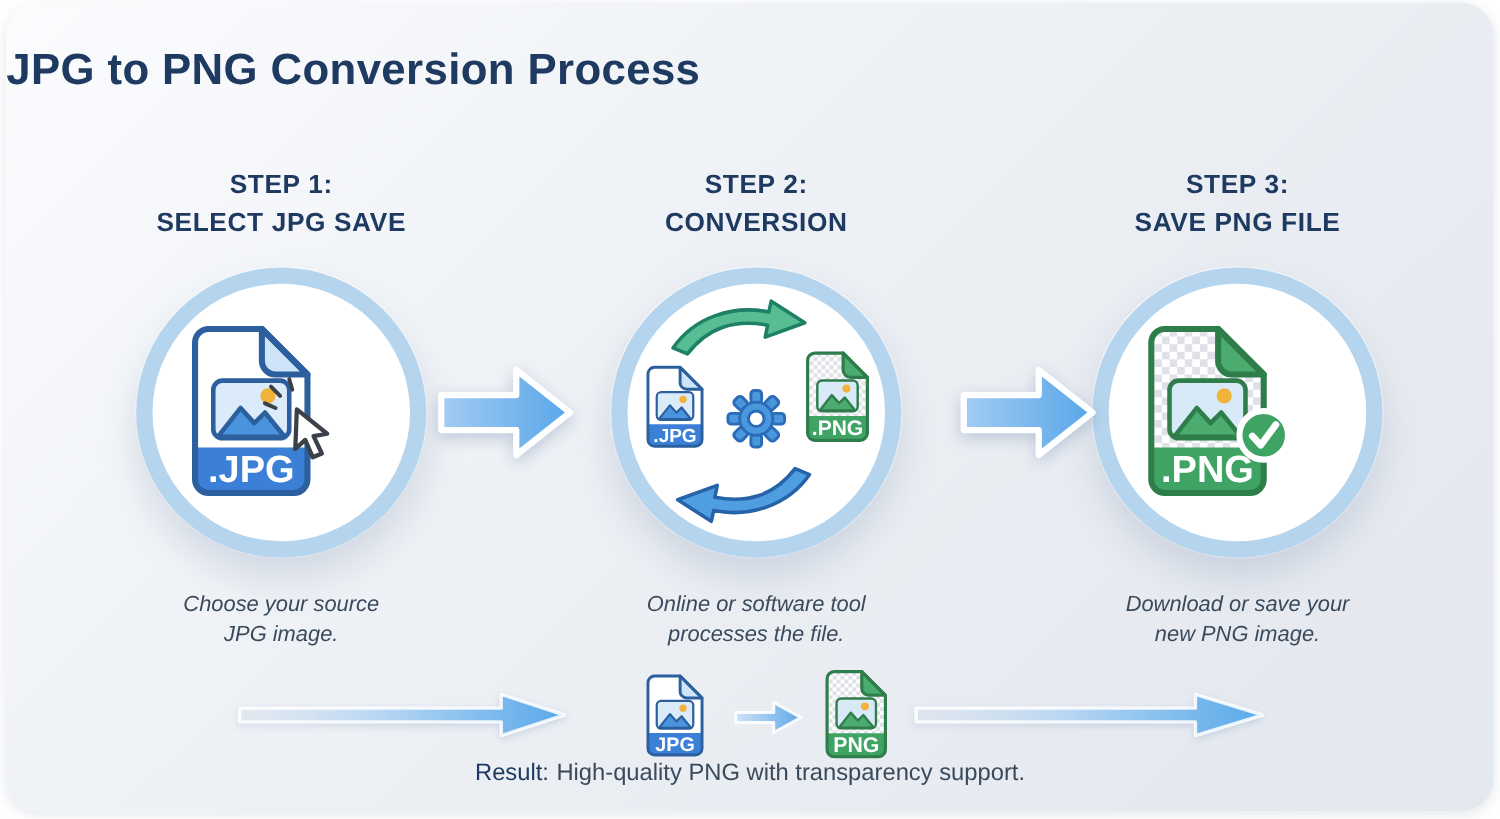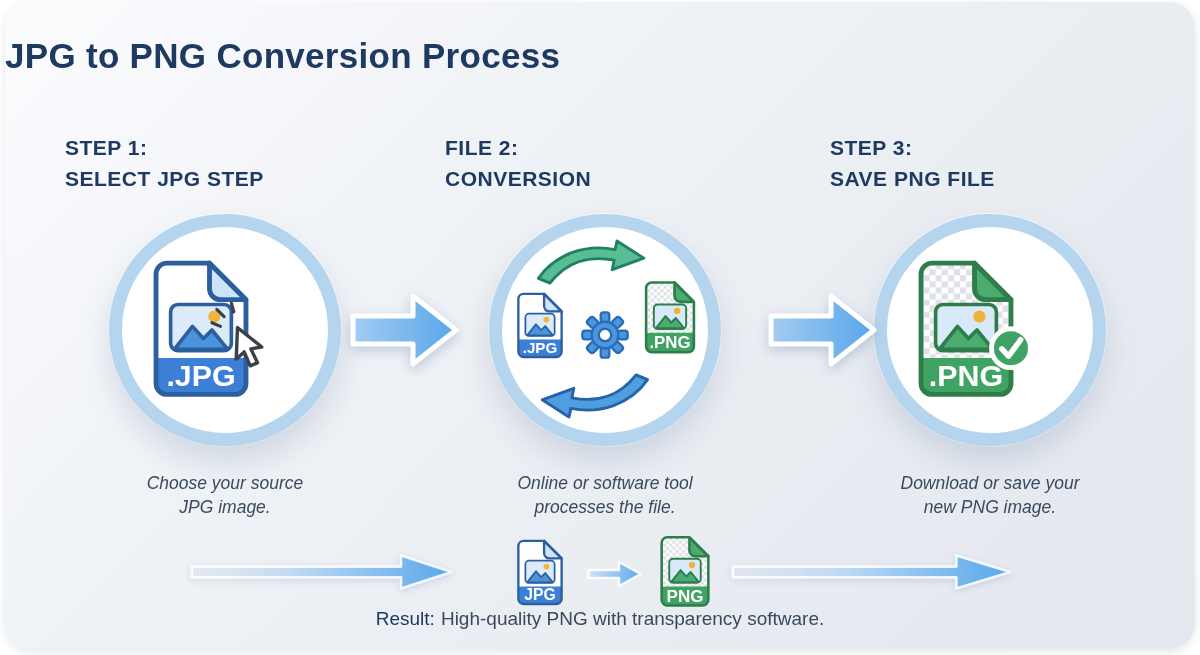--- a/index.html
+++ b/index.html
@@ -2,21 +2,21 @@
 <html style="--title-navy: #1f3a60; --body-text: #3a4a5c; --jpg-blue: #3b7fd6; --jpg-outline: #2c5f9e; --png-green: #3fa363; --png-outline: #2e7d4b; --ring-blue: #b5d4ed; --gear-blue: #4a97dd; --sun-yellow: #f2b33c; --card-from: #fbfcfe; --card-to: #e3e7ee;"><head>
 <meta charset="utf-8">
 <style>
   html,body{margin:0;padding:0;background:#ffffff;font-family:"Liberation Sans",sans-serif;}
   .page{position:relative;width:1200px;height:655px;overflow:hidden;background:#ffffff;}
   .card{position:absolute;left:5px;top:2px;right:5px;bottom:6px;border-radius:26px;
         background:linear-gradient(135deg,var(--card-from) 0%,#eef1f5 40%,var(--card-to) 100%);
         box-shadow:0 3px 10px rgba(150,160,180,.25);}
   .title{position:absolute;top:34px;left:0;width:100%;margin:0;text-align:left;
          font-size:35px;font-weight:800;color:var(--title-navy);letter-spacing:.3px;}
-  .col-head{position:absolute;top:130px;width:320px;color:var(--title-navy);
+  .col-head{position:absolute;top:130px;width:320px;text-align:center;color:var(--title-navy);
             font-weight:800;font-size:21px;line-height:31px;letter-spacing:.5px;}
   .circle{position:absolute;top:212px;width:232px;height:232px;border-radius:50%;background:#ffffff;
           border:13px solid var(--ring-blue);box-sizing:border-box;display:flex;align-items:center;
           box-shadow:0 16px 30px rgba(100,125,160,.22),0 0 0 1px rgba(255,255,255,.65);}
   .desc{position:absolute;top:469px;width:320px;text-align:center;font-size:17.5px;line-height:24px;color:var(--body-text);font-style:italic;}
   .result{position:absolute;top:606px;left:0;width:100%;text-align:center;font-size:19px;color:var(--body-text);}
   .result .r-label{font-weight:400;color:var(--title-navy);margin-right:6px;}
   .abs{position:absolute;}
   svg{display:block;overflow:visible;}
   .file-label{fill:#ffffff;font-weight:bold;font-family:"Liberation Sans",sans-serif;}
@@ -57,24 +57,24 @@
       </pattern>
     </defs>
   </svg>
 
   <div class="card">
 
     <h1 class="title">JPG to PNG Conversion Process</h1>
 
     <div class="col-head" style="left:60px">
       <div>STEP 1:</div>
-      <div>SELECT JPG STEP</div>
+      <div>SELECT JPG SAVE</div>
     </div>
     <div class="col-head" style="left:440px">
-      <div>FILE 2:</div>
+      <div>STEP 2:</div>
       <div>CONVERSION</div>
     </div>
     <div class="col-head" style="left:825px">
       <div>STEP 3:</div>
       <div>SAVE PNG FILE</div>
     </div>
 
     <div class="circle" style="left:104px">
       <svg width="158" height="158" viewBox="0 0 130 130">
         <path d="M37 10 H72 L102 40 V109 A9 9 0 0 1 93 118 H37 A9 9 0 0 1 28 109 V19 A9 9 0 0 1 37 10 Z" fill="#ffffff"></path>
@@ -206,17 +206,17 @@
       <path d="M72 10 V31 A9 9 0 0 0 81 40 H102 Z" fill="#4cab6e" class="stroke-png" stroke-width="4" stroke-linejoin="round"></path>
       <path d="M37 10 H72 L102 40 V109 A9 9 0 0 1 93 118 H37 A9 9 0 0 1 28 109 V19 A9 9 0 0 1 37 10 Z" fill="none" class="stroke-png" stroke-width="4" stroke-linejoin="round"></path>
       <text class="file-label" x="65" y="112" font-size="27" text-anchor="middle">PNG</text>
     </svg>
 
     <svg class="abs long-arrow" style="left:726px;top:549px;width:284px;height:42px" viewBox="0 0 300 46" preserveAspectRatio="none">
       <path d="M2 17 H238 V5 L295 23 L238 41 V29 H2 Z" fill="url(#grad-long)" stroke="rgba(255,255,255,.85)" stroke-width="3" stroke-linejoin="round"></path>
     </svg>
 
     <div class="result">
-      <span class="r-label">Result:</span><span>High-quality PNG with transparency software.</span>
+      <span class="r-label">Result:</span><span>High-quality PNG with transparency support.</span>
     </div>
 
   </div>
 </div>
 
 </body></html>

